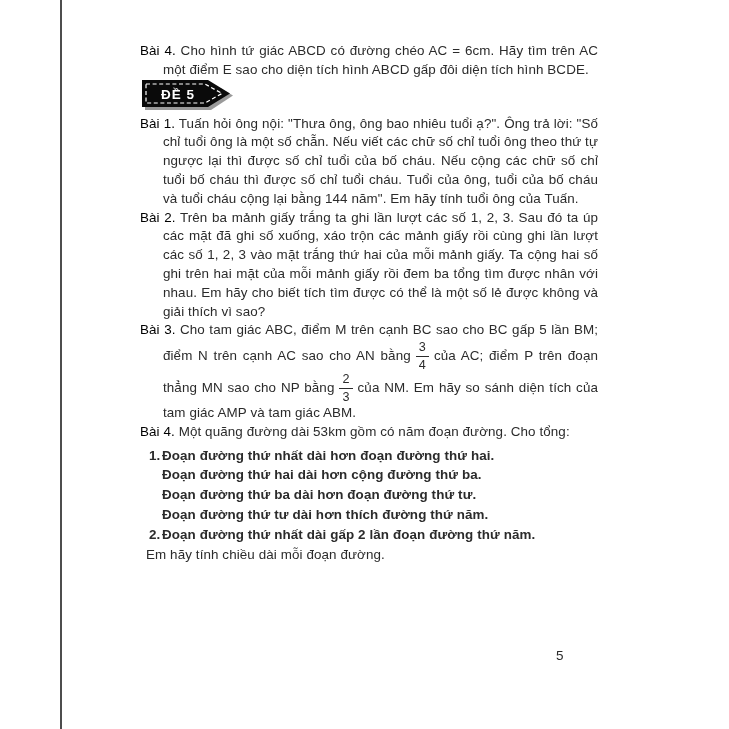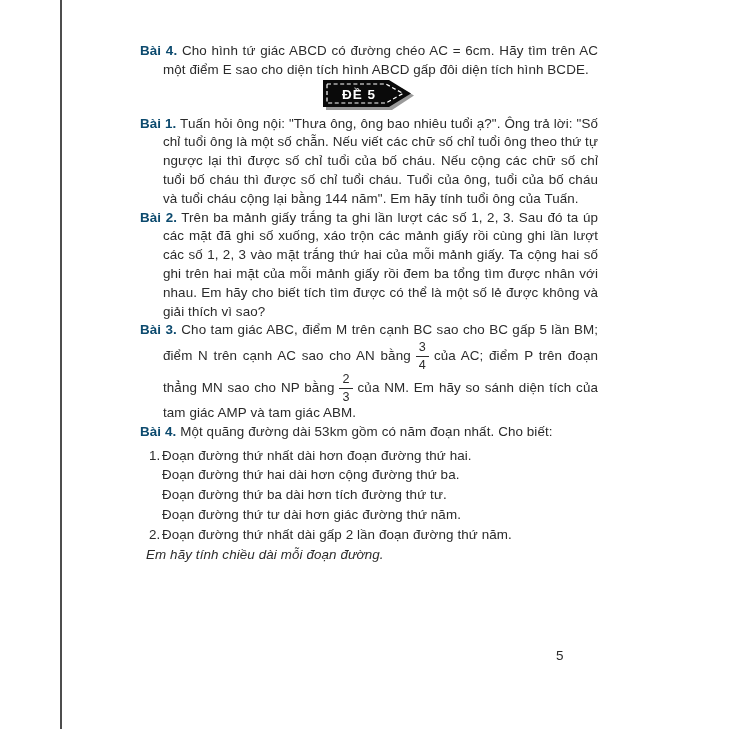--- a/index.html
+++ b/index.html
@@ -27,60 +27,58 @@
     width: 458px;
     font-size: 13.4px;
     line-height: 18.8px;
     text-align: justify;
     letter-spacing: 0.1px;
   }
   .prob {
     margin: 0 0 0 23px;
     text-indent: -23px;
   }
-  .prob b { font-weight: bold; color: #0c4a6e; }
+  .prob b { font-weight: normal; color: #000000; }
   .badge-row {
-    text-align: center;
     text-indent: 0;
     margin: -2px 0 4px 0;
     height: 33px;
   }
   .badge-row svg { display: inline-block; }
   .frac {
     display: inline-block;
     vertical-align: middle;
     text-align: center;
     line-height: 1.15;
     font-size: 12.6px;
     margin: 0 5px;
     text-indent: 0;
   }
   .frac .fnum {
     display: block;
     padding: 0 3px 1px 3px;
     border-bottom: 1.3px solid #2b2b2b;
   }
   .frac .fden { display: block; padding-top: 1px; }
-  .list { margin-top: 4px; }
+  .list { margin-top: 4px; font-weight: bold; }
   .list-item {
     margin: 0 0 0 22px;
     line-height: 19.8px;
     text-align: justify;
   }
   .li-num {
     display: inline-block;
     width: 13px;
     margin-left: -13px;
     text-indent: 0;
   }
   .outro {
     margin: 0 0 0 6px;
     text-indent: 0;
     line-height: 19.8px;
-    font-style: italic;
   }
   .page-number {
     position: absolute;
     left: 556px;
     top: 648px;
     font-size: 13.5px;
     color: #2b2b2b;
   }
 </style>
 </head>
@@ -102,27 +100,27 @@
       </svg>
     </div>
 
     <p class="prob"><b>Bài 1.</b> <span>Tuấn hỏi ông nội: "Thưa ông, ông bao nhiêu tuổi ạ?". Ông trả lời: "Số chỉ tuổi ông là một số chẵn. Nếu viết các chữ số chỉ tuổi ông theo thứ tự ngược lại thì được số chỉ tuổi của bố cháu. Nếu cộng các chữ số chỉ tuổi bố cháu thì được số chỉ tuổi cháu. Tuổi của ông, tuổi của bố cháu và tuổi cháu cộng lại bằng 144 năm". Em hãy tính tuổi ông của Tuấn.</span></p>
 
     <p class="prob"><b>Bài 2.</b> <span>Trên ba mảnh giấy trắng ta ghi lần lượt các số 1, 2, 3. Sau đó ta úp các mặt đã ghi số xuống, xáo trộn các mảnh giấy rồi cùng ghi lần lượt các số 1, 2, 3 vào mặt trắng thứ hai của mỗi mảnh giấy. Ta cộng hai số ghi trên hai mặt của mỗi mảnh giấy rồi đem ba tổng tìm được nhân với nhau. Em hãy cho biết tích tìm được có thể là một số lẻ được không và giải thích vì sao?</span></p>
 
     <p class="prob"><b>Bài 3.</b> <span>Cho tam giác ABC, điểm M trên cạnh BC sao cho BC gấp 5 lần BM; điểm N trên cạnh AC sao cho AN bằng</span><span class="frac"><span class="fnum">3</span><span class="fden">4</span></span><span>của AC; điểm P trên đoạn thẳng MN sao cho NP bằng</span><span class="frac"><span class="fnum">2</span><span class="fden">3</span></span><span>của NM. Em hãy so sánh diện tích của tam giác AMP và tam giác ABM.</span></p>
 
     <div>
-      <p class="prob"><b>Bài 4.</b> <span>Một quãng đường dài 53km gồm có năm đoạn nhất. Cho biết:</span></p>
+      <p class="prob"><b>Bài 4.</b> <span>Một quãng đường dài 53km gồm có năm đoạn đường. Cho tổng:</span></p>
 
       <div class="list">
         <div class="list-item"><span class="li-num">1.</span><span>Đoạn đường thứ nhất dài hơn đoạn đường thứ hai.</span></div>
         <div class="list-item"><span class="li-num"></span><span>Đoạn đường thứ hai dài hơn cộng đường thứ ba.</span></div>
-        <div class="list-item"><span class="li-num"></span><span>Đoạn đường thứ ba dài hơn tích đường thứ tư.</span></div>
-        <div class="list-item"><span class="li-num"></span><span>Đoạn đường thứ tư dài hơn giác đường thứ năm.</span></div>
+        <div class="list-item"><span class="li-num"></span><span>Đoạn đường thứ ba dài hơn đoạn đường thứ tư.</span></div>
+        <div class="list-item"><span class="li-num"></span><span>Đoạn đường thứ tư dài hơn thích đường thứ năm.</span></div>
         <div class="list-item"><span class="li-num">2.</span><span>Đoạn đường thứ nhất dài gấp 2 lần đoạn đường thứ năm.</span></div>
       </div>
 
       <p class="outro">Em hãy tính chiều dài mỗi đoạn đường.</p>
     </div>
 
   </div>
 
   <div class="page-number">5</div>
 </div>

